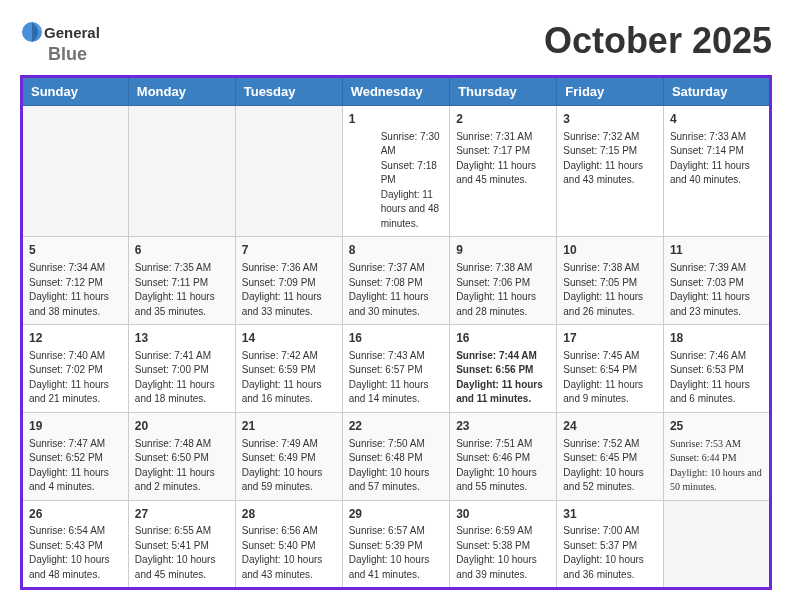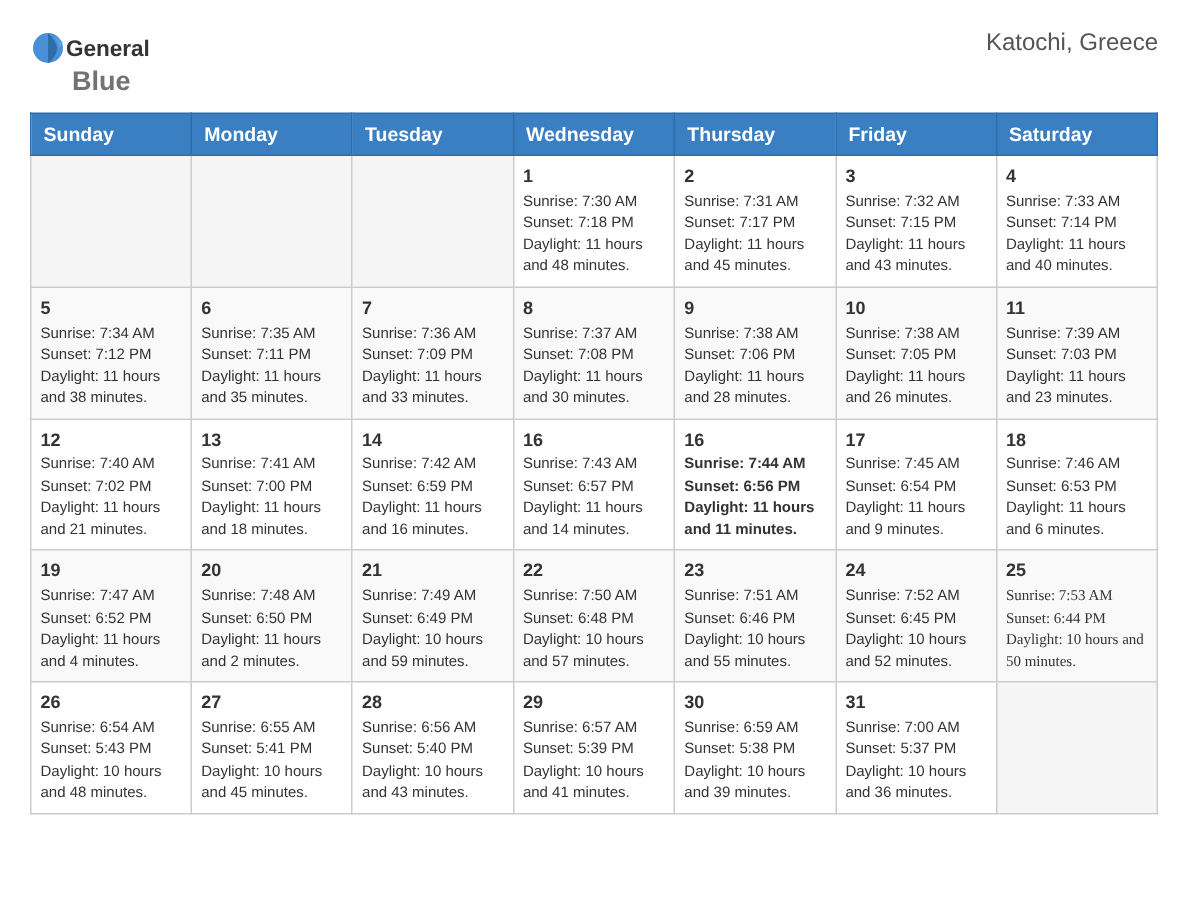--- a/index.html
+++ b/index.html
@@ -38,21 +38,21 @@
       font-weight: bold;
       color: #333;
     }
     .title-location {
       font-size: 16px;
       color: #555;
     }
     .calendar {
       width: 100%;
       border-collapse: collapse;
-      border: 1px solid #6d28d9;
+      border: 3px solid #6d28d9;
     }
     .calendar th {
       background-color: #3a7fc1;
       color: #fff;
       text-align: left;
       padding: 6px 8px;
       font-size: 13px;
       border: 1px solid #2e6da8;
     }
     .calendar td {
@@ -103,21 +103,21 @@
           <circle cx="12" cy="12" r="10" fill="#4a90d9"></circle>
           <path d="M12 2 Q18 8 18 12 Q18 18 12 22" fill="#2e6da8"></path>
           <path d="M16 4 L22 8 L20 12" fill="#5ba8e8" opacity="0.7"></path>
         </svg>
       </div>
       <span class="logo-text-general">General</span>
     </div>
     <span class="logo-text-blue" style="margin-left:28px;">Blue</span>
   </div>
   <div class="title-block">
-    <div class="title-location">Katochi, Greece</div>
+    <div class="title-month">October 2025</div>
   </div>
 </div>
 
 <table class="calendar">
   <thead>
     <tr>
       <th>Sunday</th>
       <th>Monday</th>
       <th>Tuesday</th>
       <th>Wednesday</th>
@@ -126,21 +126,21 @@
       <th>Saturday</th>
     </tr>
   </thead>
   <tbody id="calendar-body">
   <tr>
         <td class="empty-cell"></td>
         <td class="empty-cell"></td>
         <td class="empty-cell"></td>
         <td>
           <div class="day-number">1</div>
-          <div class="day-info" style="white-space: pre-line;">Sunrise: 7:30 AM
+          <div class="day-info" style="white-space: pre-line; margin-left: 32px;">Sunrise: 7:30 AM
 Sunset: 7:18 PM
 Daylight: 11 hours and 48 minutes.</div>
         </td>
         <td>
           <div class="day-number">2</div>
           <div class="day-info" style="white-space: pre-line;">Sunrise: 7:31 AM
 Sunset: 7:17 PM
 Daylight: 11 hours and 45 minutes.</div>
         </td>
         <td>

